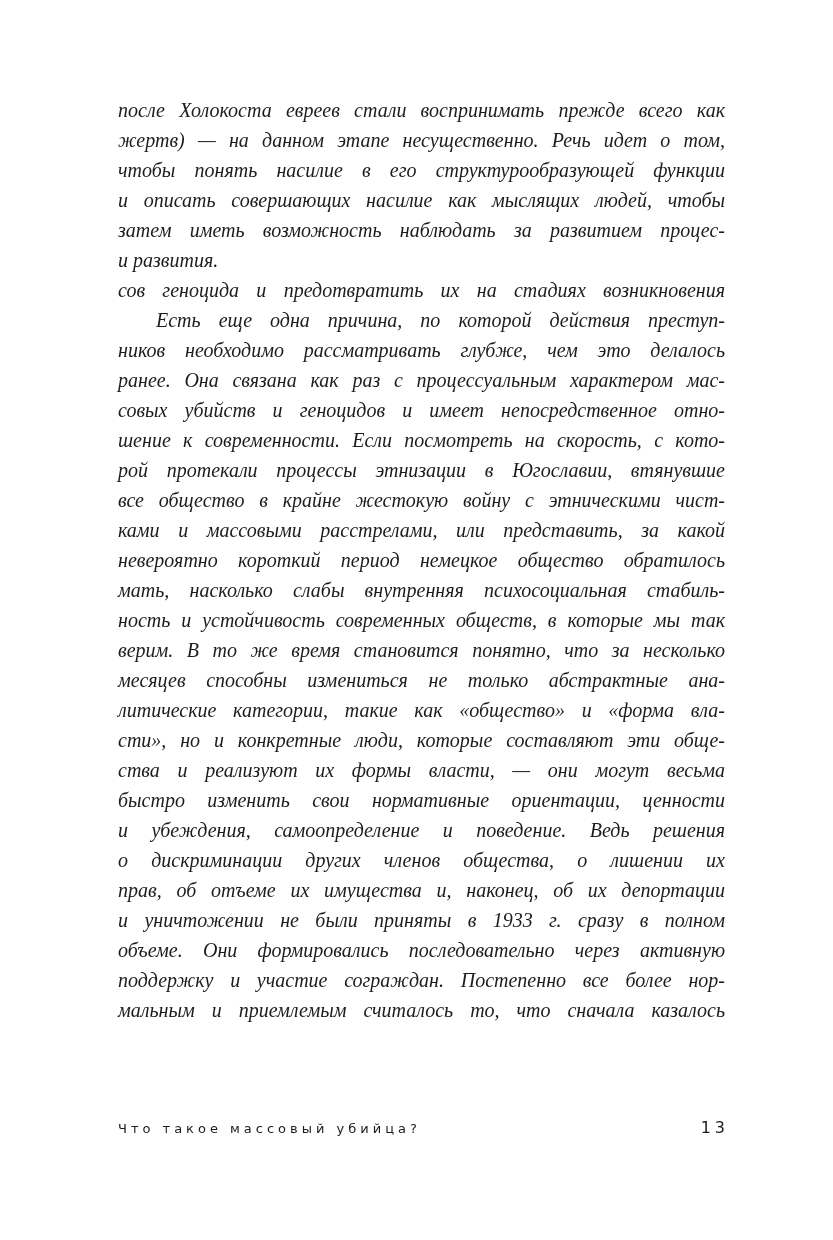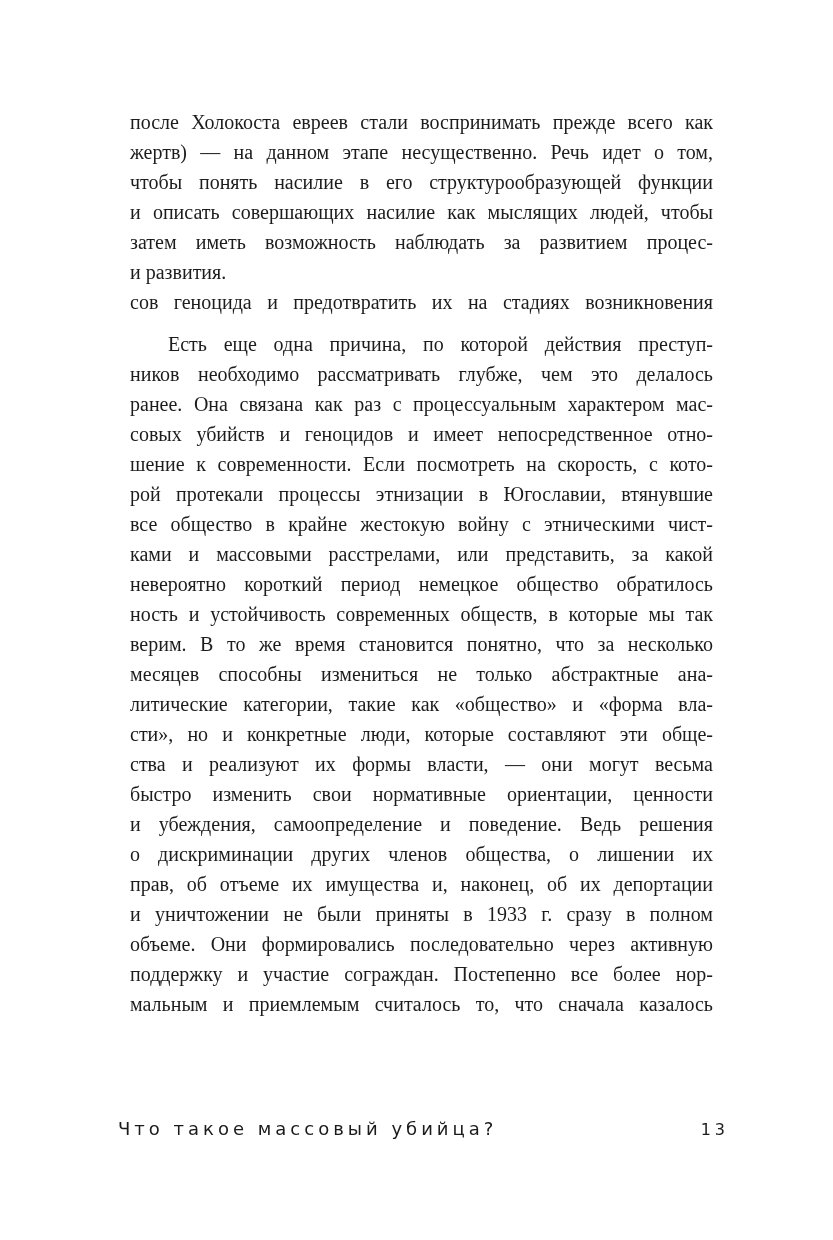--- a/index.html
+++ b/index.html
@@ -18,22 +18,23 @@
   }
   .text-block {
     position: absolute;
     left: 118px;
     top: 95px;
     width: 607px;
     font-size: 20px;
     line-height: 30px;
   }
   .paragraph {
-    margin: 12px;
+    margin: 0;
     padding: 0;
+    font-style: italic;
   }
   .line {
     text-align: justify;
     text-align-last: justify;
     white-space: normal;
   }
   .line.para-end {
     text-align-last: left;
   }
   .line.indent {
@@ -44,21 +45,21 @@
     left: 118px;
     top: 1118px;
     width: 607px;
     display: flex;
     justify-content: space-between;
     align-items: baseline;
     font-family: "DejaVu Sans", "Liberation Sans", sans-serif;
     color: #1b1b1b;
   }
   .running-title {
-    font-size: 18px;
+    font-size: 13px;
     letter-spacing: 4px;
     text-align: right;
   }
   .page-number {
     font-size: 16px;
     letter-spacing: 4px;
     margin-right: -4px;
   }
 </style>
 </head>
@@ -78,20 +79,21 @@
       <div class="paragraph">
         <div class="line indent">Есть еще одна причина, по которой действия преступ-</div>
         <div class="line">ников необходимо рассматривать глубже, чем это делалось</div>
         <div class="line">ранее. Она связана как раз с процессуальным характером мас-</div>
         <div class="line">совых убийств и геноцидов и имеет непосредственное отно-</div>
         <div class="line">шение к современности. Если посмотреть на скорость, с кото-</div>
         <div class="line">рой протекали процессы этнизации в Югославии, втянувшие</div>
         <div class="line">все общество в крайне жестокую войну с этническими чист-</div>
         <div class="line">ками и массовыми расстрелами, или представить, за какой</div>
         <div class="line">невероятно короткий период немецкое общество обратилось</div>
+        <div class="line">мать, насколько слабы внутренняя психосоциальная стабиль-</div>
         <div class="line">ность и устойчивость современных обществ, в которые мы так</div>
         <div class="line">верим. В то же время становится понятно, что за несколько</div>
         <div class="line">месяцев способны измениться не только абстрактные ана-</div>
         <div class="line">литические категории, такие как «общество» и «форма вла-</div>
         <div class="line">сти», но и конкретные люди, которые составляют эти обще-</div>
         <div class="line">ства и реализуют их формы власти, — они могут весьма</div>
         <div class="line">быстро изменить свои нормативные ориентации, ценности</div>
         <div class="line">и убеждения, самоопределение и поведение. Ведь решения</div>
         <div class="line">о дискриминации других членов общества, о лишении их</div>
         <div class="line">прав, об отъеме их имущества и, наконец, об их депортации</div>

